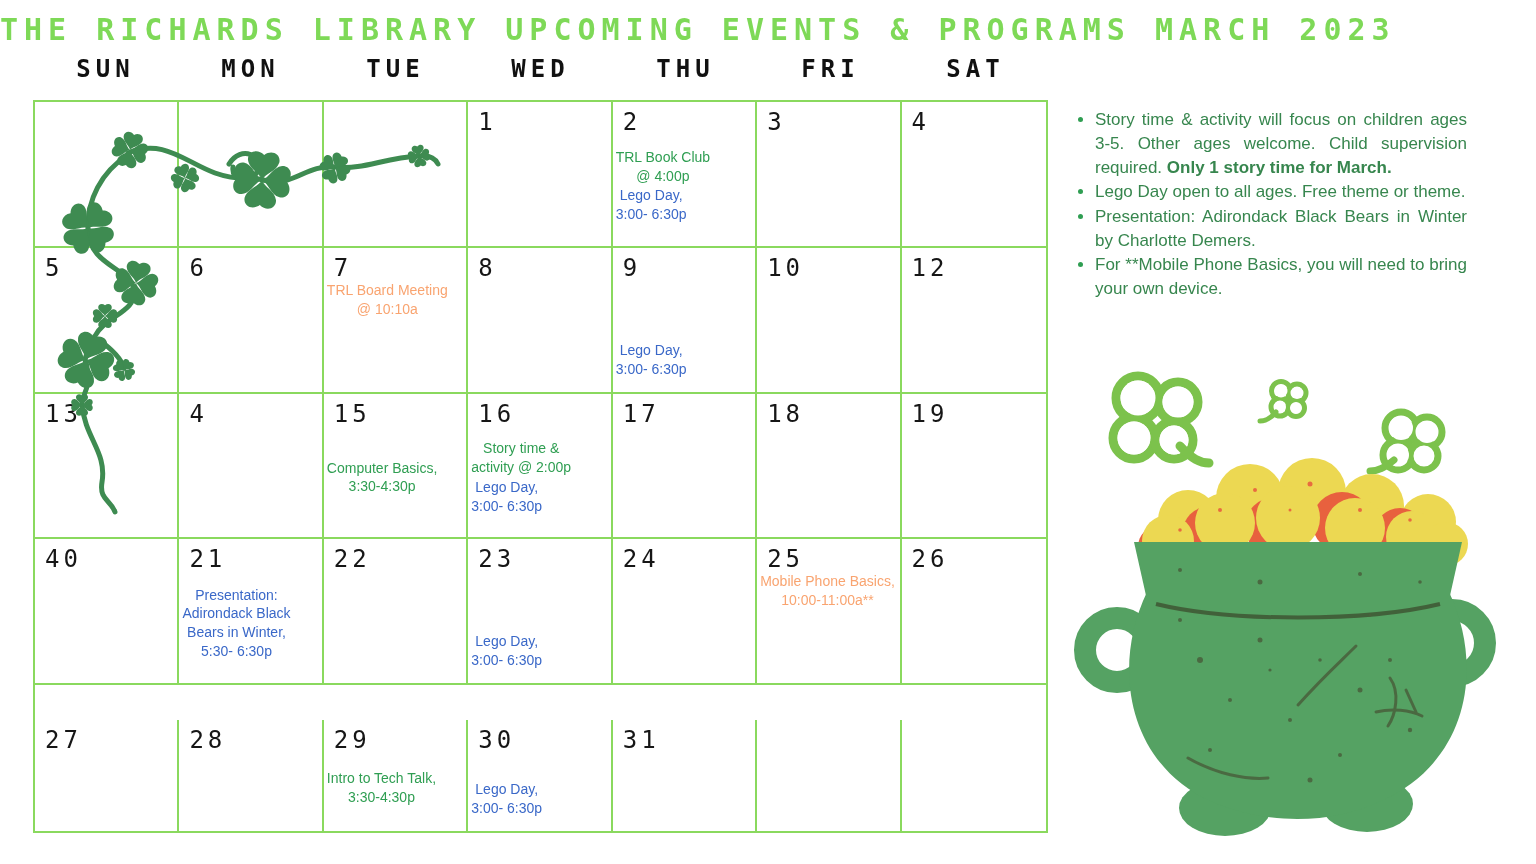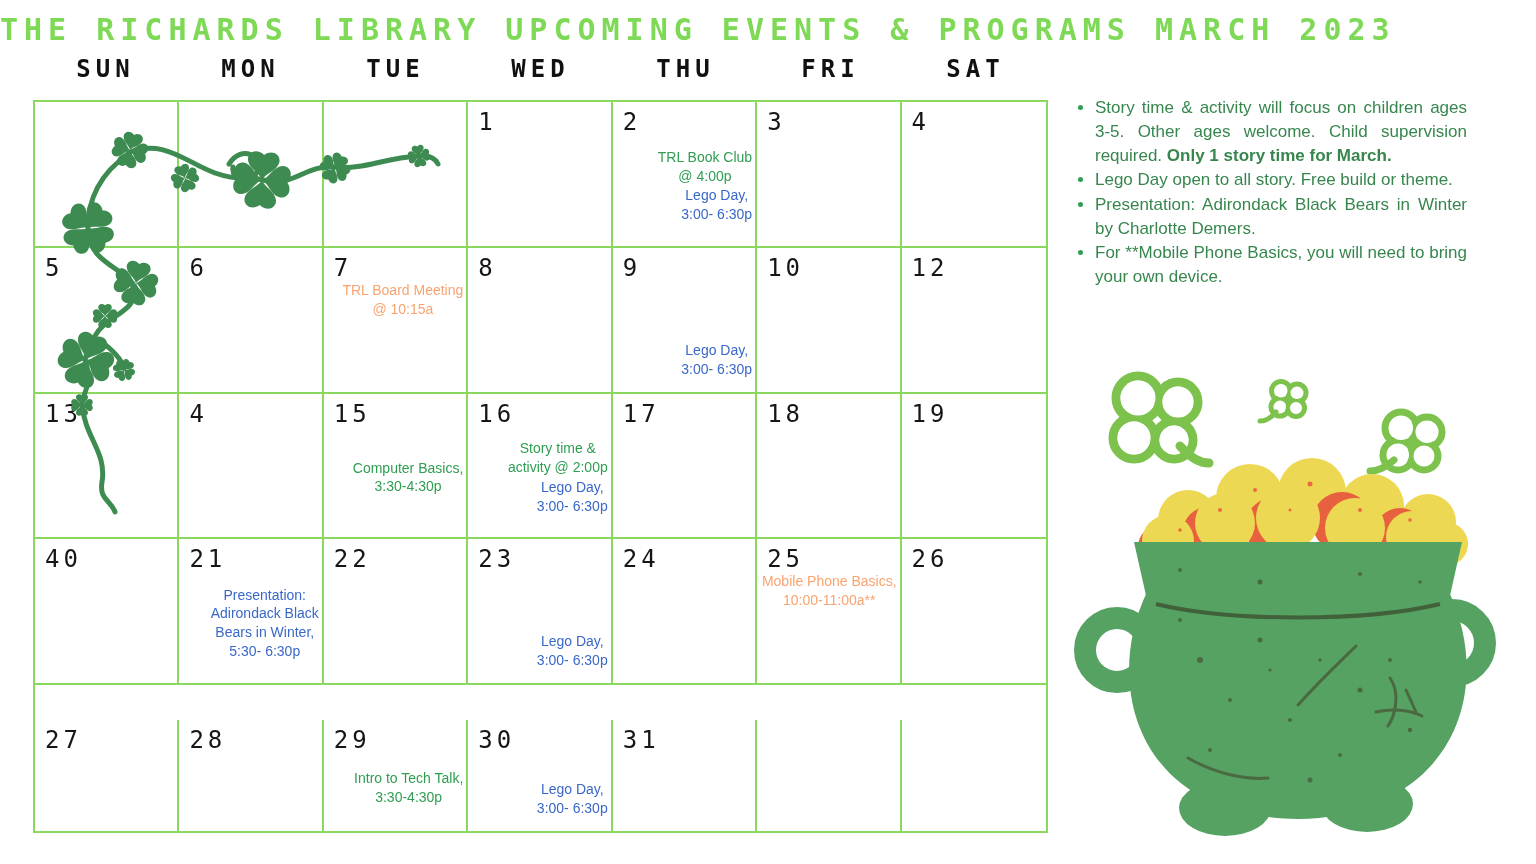--- a/index.html
+++ b/index.html
@@ -29,29 +29,29 @@
   .cell{
     border-right:2px solid var(--grid_green);border-bottom:2px solid var(--grid_green);
     box-sizing:border-box;display:flex;flex-direction:column;overflow:hidden;
   }
   .cell:nth-child(7n){border-right:none;}
   .cell:nth-child(n+29){border-bottom:none;margin-top:35px;}
   .daynum{
     font-family:"DejaVu Sans Mono",monospace;font-size:24px;color:#161616;
     letter-spacing:4px;margin:6px 0 0 10px;height:30px;flex:0 0 auto;
   }
-  .events{flex:1;display:flex;flex-direction:column;align-items:flex-end;gap:1px;padding:0 3px 0;}
+  .events{flex:1;display:flex;flex-direction:column;align-items:flex-start;gap:1px;padding:0 3px 0;}
   .events.top{justify-content:flex-start;margin-top:-3px;}
   .events.center{justify-content:center;padding-bottom:12px;}
   .events.bottom{justify-content:flex-end;padding-bottom:13px;}
   .ev{font-size:14px;line-height:1.35;text-align:center;white-space:pre-line;}
   .ev-green{color:var(--event_green);}
   .ev-blue{color:var(--event_blue);}
   .ev-orange{color:var(--event_orange);}
-  .notes{position:absolute;left:1073px;top:96px;width:394px;}
+  .notes{position:absolute;left:1073px;top:108px;width:394px;}
   .notes ul{margin:0;padding-left:22px;}
   .notes li{
     color:var(--note_green);font-size:17px;line-height:1.42;text-align:justify;
   }
   .notes li::marker{color:var(--event_green);}
   .notes b{font-weight:bold;}
   .vine{position:absolute;left:33px;top:100px;pointer-events:none;}
   .pot{position:absolute;left:1060px;top:360px;pointer-events:none;}
 </style>
 </head>
@@ -108,21 +108,21 @@
       <div class="events center"></div>
     </div>
     <div class="cell">
       <div class="daynum">6</div>
       <div class="events center"></div>
     </div>
     <div class="cell">
       <div class="daynum">7</div>
       <div class="events top">
         <div class="ev ev-orange">TRL Board Meeting
-@ 10:15a</div>
+@ 10:10a</div>
       </div>
     </div>
     <div class="cell">
       <div class="daynum">8</div>
       <div class="events center"></div>
     </div>
     <div class="cell">
       <div class="daynum">9</div>
       <div class="events bottom">
         <div class="ev ev-blue">Lego Day,
@@ -273,21 +273,21 @@
     <use href="#clover4" transform="translate(72,216) rotate(0) scale(0.45)"></use>
     <use href="#clover4" transform="translate(53,260) rotate(20) scale(1.0)"></use>
     <use href="#clover4" transform="translate(91,270) rotate(35) scale(0.4)"></use>
     <use href="#clover4" transform="translate(49,305) rotate(0) scale(0.4)"></use>
   </g>
 </svg>
 
 <div class="notes">
   <ul id="notes">
       <li><span>Story time &amp; activity will focus on children ages 3-5. Other ages welcome. Child supervision required. </span><b>Only 1 story time for March.</b></li>
-      <li><span>Lego Day open to all story. Free build or theme.</span></li>
+      <li><span>Lego Day open to all ages. Free theme or theme.</span></li>
       <li><span>Presentation: Adirondack Black Bears in Winter by Charlotte Demers.</span></li>
       <li><span>For **Mobile Phone Basics, you will need to bring your own device.</span></li>
     </ul>
 </div>
 
 <svg class="pot" width="476" height="504" viewBox="0 0 476 504">
 
   <g>
     <g stroke="#7cc24c" stroke-width="9" fill="#fff">
       <circle cx="78" cy="38" r="22"></circle>

